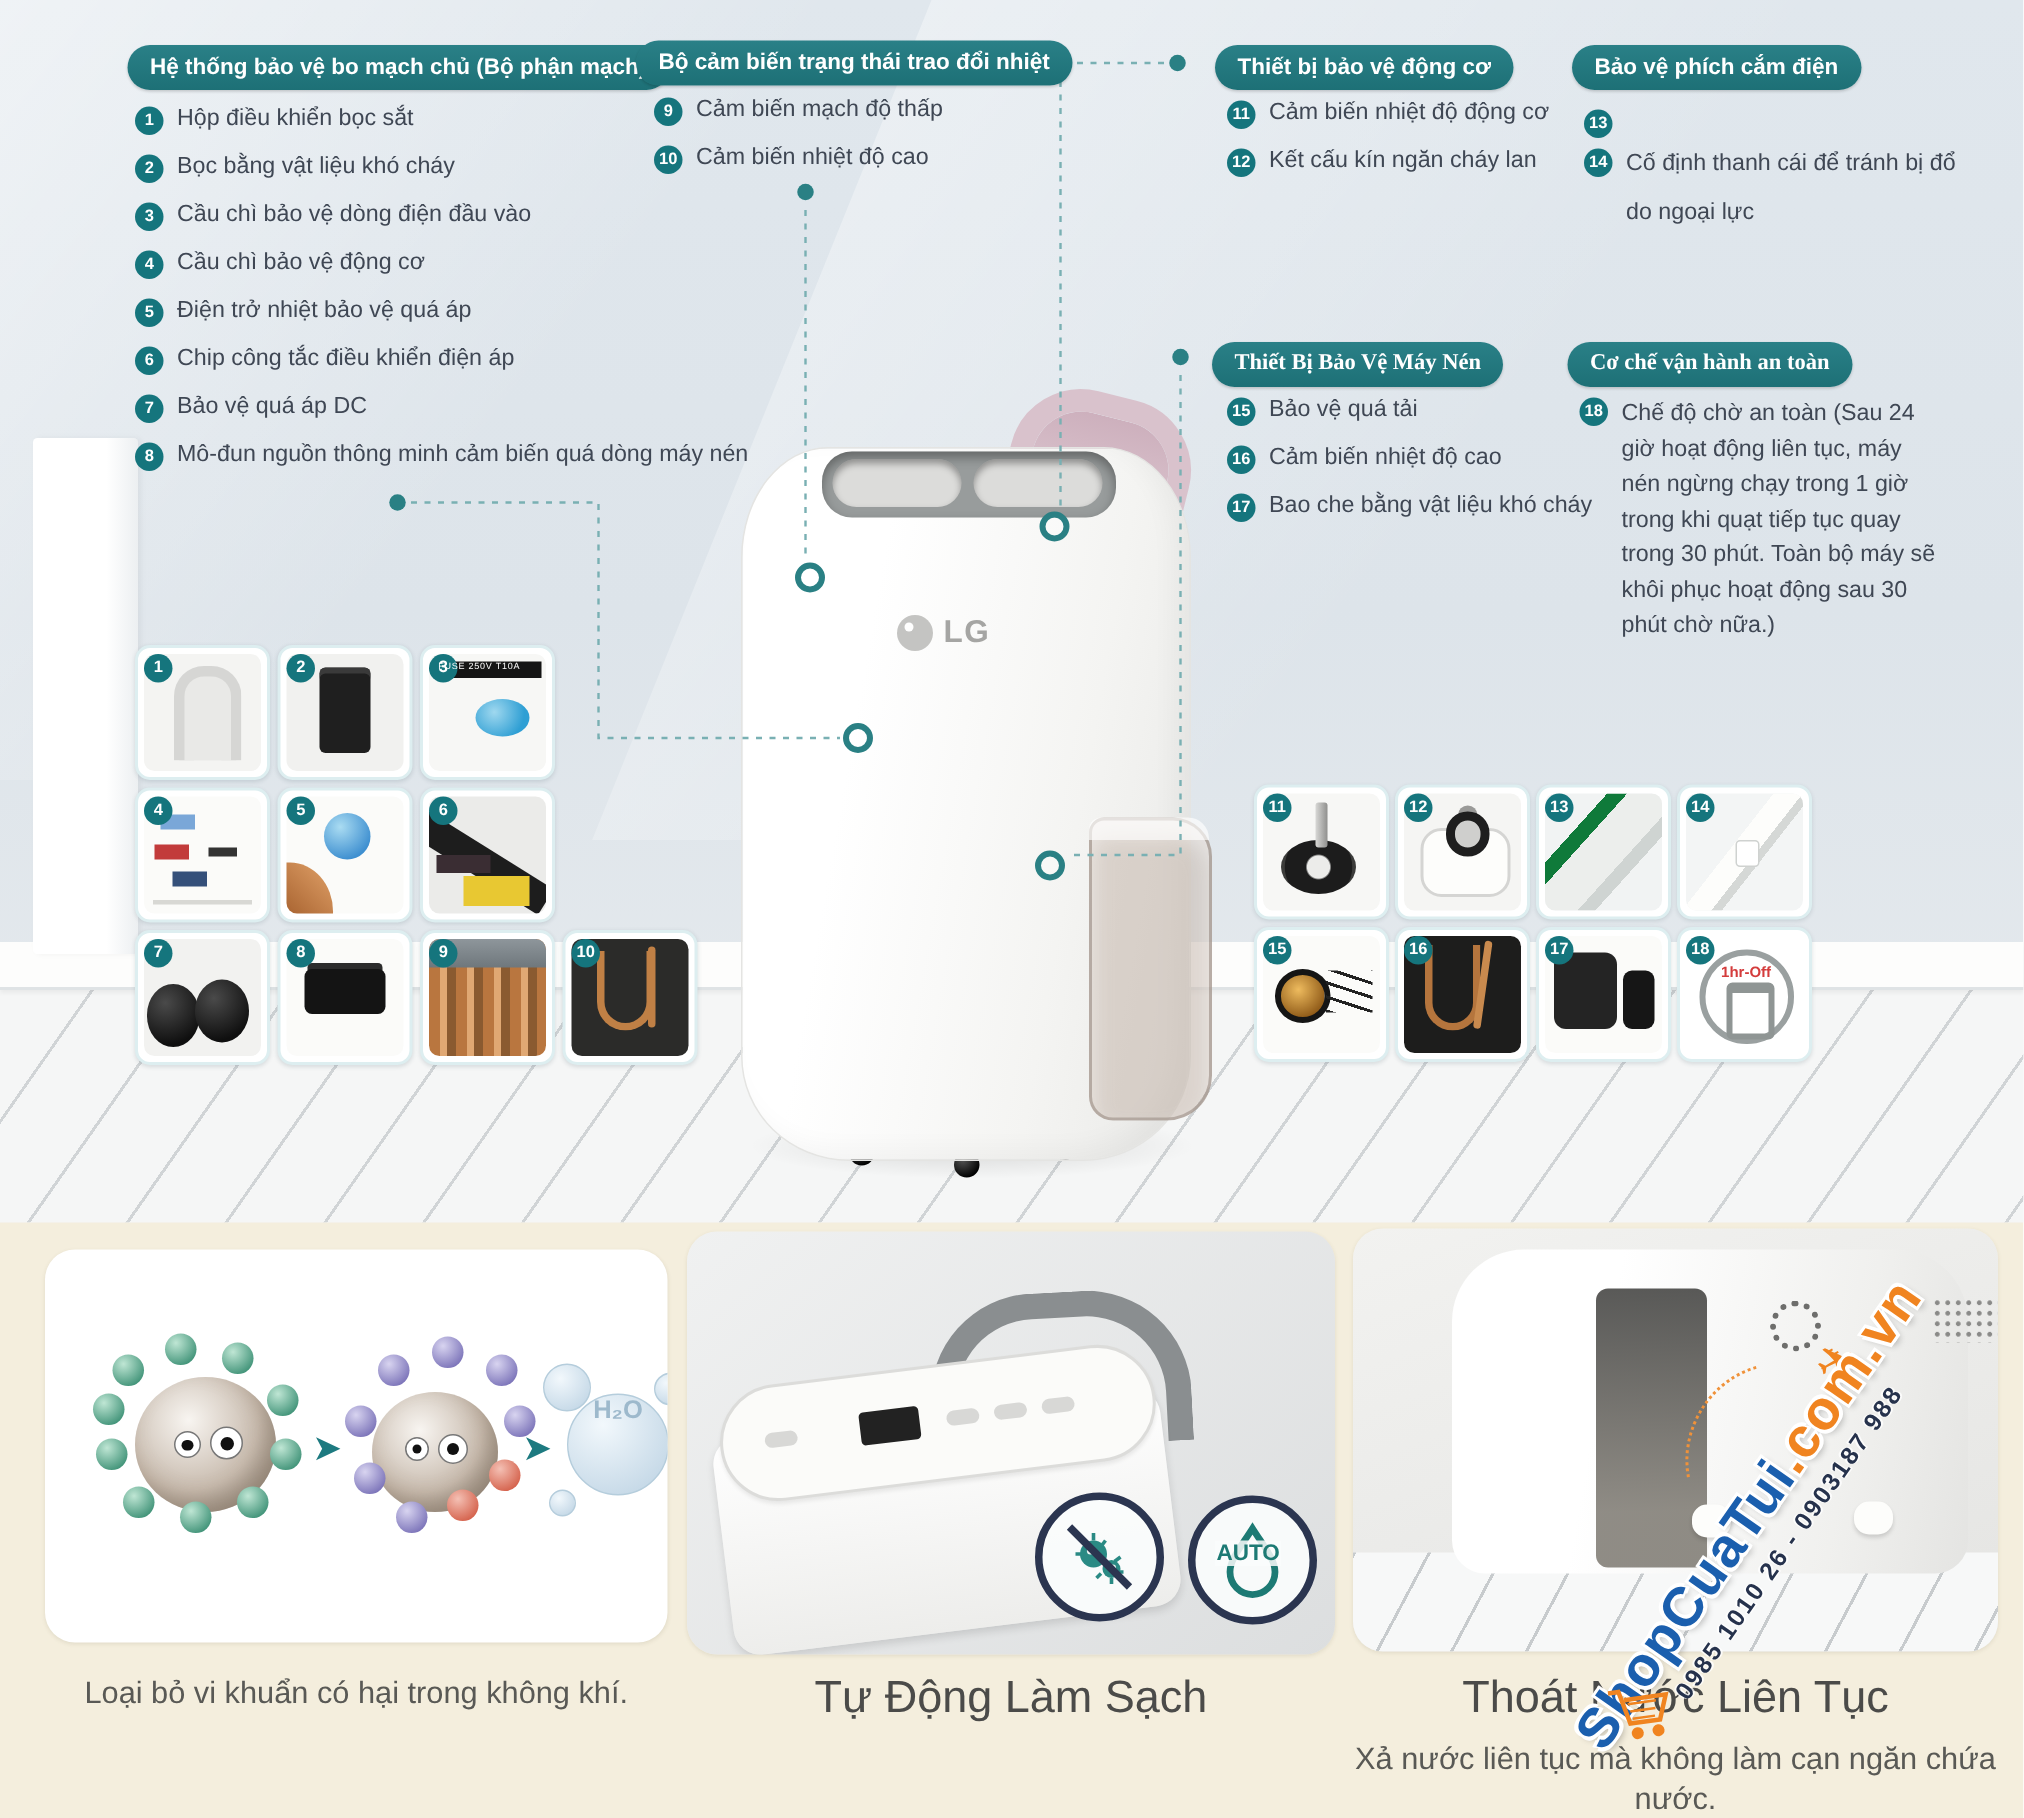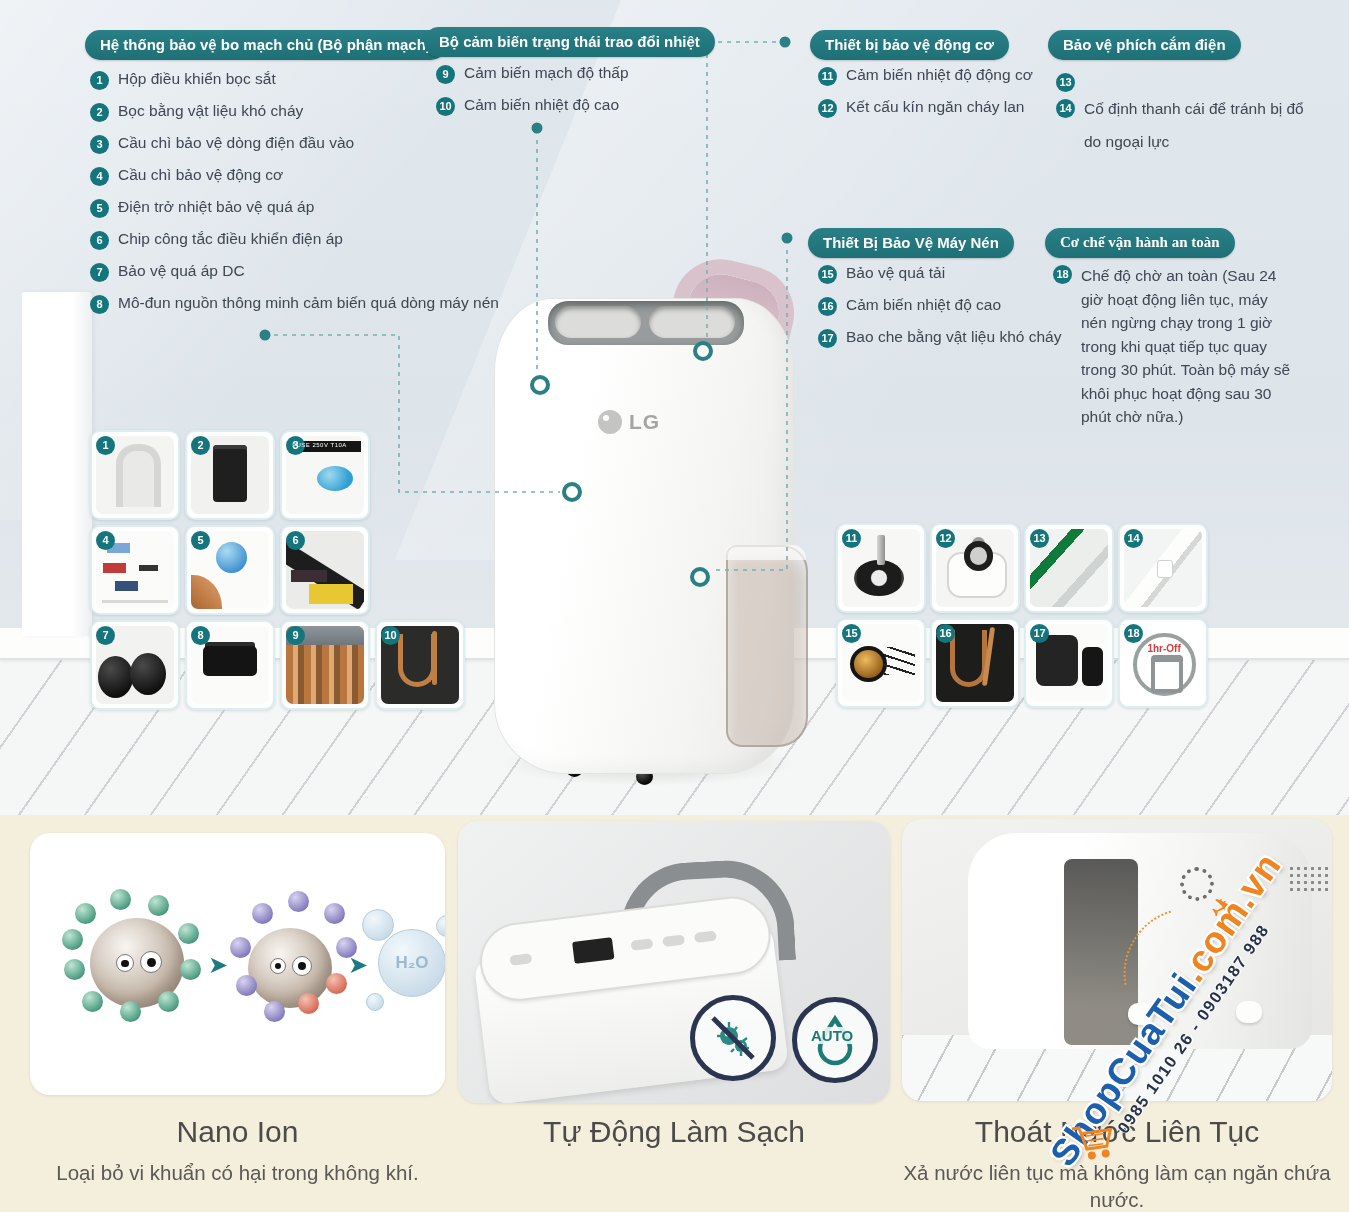--- a/index.html
+++ b/index.html
@@ -117,21 +117,21 @@
   
   .germ{position:absolute;border-radius:50%;background:radial-gradient(circle at 38% 32%,#f8f5f1,#c8bbae 55%,#8d8378 90%);box-shadow:inset -6px -8px 14px rgba(120,100,80,.35);}
   .eye{position:absolute;border-radius:50%;background:#fff;border:1px solid #777;}
   .eye::after{content:"";position:absolute;left:28%;top:30%;width:45%;height:45%;border-radius:50%;background:#111;}
   .ion{position:absolute;width:21px;height:21px;border-radius:50%;}
   .ion.g{background:radial-gradient(circle at 35% 30%,#bfe6d4,#3f9277 80%);}
   .ion.p{background:radial-gradient(circle at 35% 30%,#d8d4f0,#7a72b8 80%);}
   .ion.r{background:radial-gradient(circle at 35% 30%,#f4c0b4,#d4604a 80%);}
   .arrowg{position:absolute;color:#1d7a80;font-size:24px;}
   .h2o{position:absolute;border-radius:50%;background:radial-gradient(circle at 35% 30%,#f2f8fc,#c3d7e6 85%);border:1px solid #b5cddc;
-       display:flex;align-items:center;justify-content:center;color:#9db9cc;font-weight:bold;}
+       display:flex;align-items:flex-start;justify-content:center;color:#9db9cc;font-weight:bold;}
 
   
   .dev{left:20px;top:66px;width:310px;height:200px;transform:rotate(-7deg);z-index:1;}
   .dev-body{position:absolute;left:0;top:54px;width:300px;height:146px;background:linear-gradient(#ffffff,#ededeb);border-radius:18px;box-shadow:0 3px 6px rgba(0,0,0,.12);}
   .dev-top{position:absolute;left:6px;top:22px;width:288px;height:74px;background:#fbfbf9;border:2px solid #dcdcda;border-radius:40px;box-shadow:0 2px 3px rgba(0,0,0,.08);}
   .dev-disp{position:absolute;left:92px;top:24px;width:40px;height:22px;background:#222;border-radius:3px;}
   .dev-btn{position:absolute;top:30px;width:22px;height:10px;background:#d8d8d6;border-radius:5px;}
   .dev-handle{position:absolute;left:150px;top:-16px;width:140px;height:86px;border:17px solid #8a8e90;border-bottom:none;border-radius:70px 70px 0 0;transform:rotate(4deg);}
   .cbadge{position:absolute;width:76px;height:76px;border-radius:50%;background:rgba(250,252,252,.92);border:5px solid #2b3550;z-index:3;display:flex;align-items:center;justify-content:center;}
 
@@ -284,21 +284,21 @@
     <div class="abs itemlist lh33" style="left:1056px;top:66px;width:258px;">
       <div class="item">
           <span class="badge">13</span>
         </div>
       <div class="item">
           <span class="badge">14</span>
           <span>Cố định thanh cái để tránh bị đổ do ngoại lực</span>
         </div>
     </div>
 
-    <div class="abs" style="left:808px;top:228px;z-index:6;">
+    <div class="abs" style="left:808px;top:228px;z-index:6;font-family:Liberation Serif, serif;">
       <div class="pill">Thiết Bị Bảo Vệ Máy Nén</div>
     </div>
     <div class="abs itemlist lh32" style="left:818px;top:264px;">
       <div class="item nw">
           <span class="badge">15</span>
           <span>Bảo vệ quá tải</span>
         </div>
       <div class="item nw">
           <span class="badge">16</span>
           <span>Cảm biến nhiệt độ cao</span>
@@ -484,21 +484,20 @@
       <div class="c3-cyl">
         <div class="c3-tank"></div>
         <div class="c3-emblem"></div>
         <div class="c3-grille"></div>
         <div class="c3-knob" style="left:160px;bottom:24px;"></div>
         <div class="c3-knob" style="left:268px;bottom:26px;"></div>
       </div>
     </div>
 
     <div class="cap" style="left:30px;top:300px;width:415px;">
-      <h2>Nano Ion</h2>
       <p>Loại bỏ vi khuẩn có hại trong không khí.</p>
     </div>
     <div class="cap" style="left:448px;top:300px;width:452px;">
       <h2>Tự Động Làm Sạch</h2>
     </div>
     <div class="cap" style="left:892px;top:300px;width:450px;">
       <h2>Thoát Nước Liên Tục</h2>
       <p>Xả nước liên tục mà không làm cạn ngăn chứa nước.</p>
     </div>
   </div>

